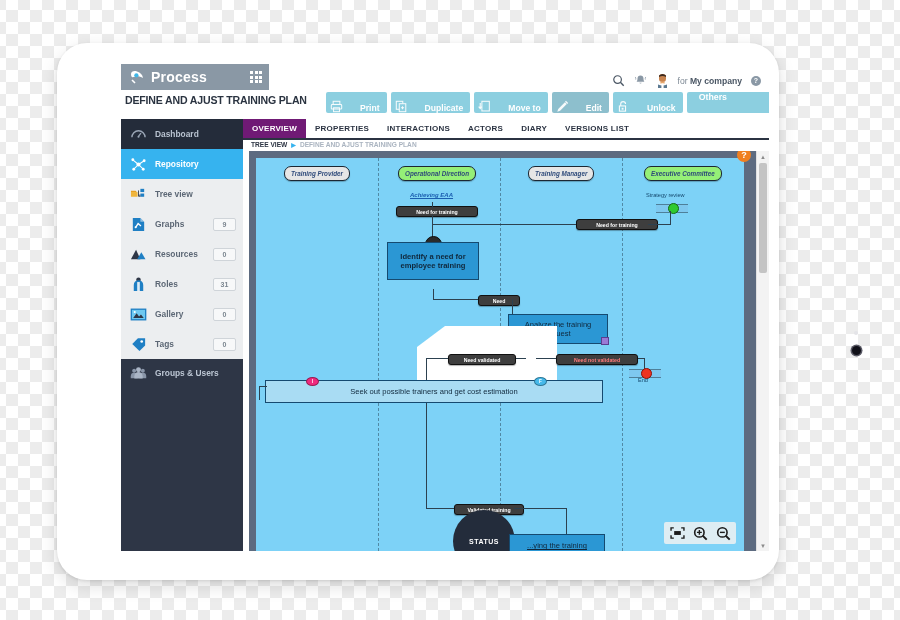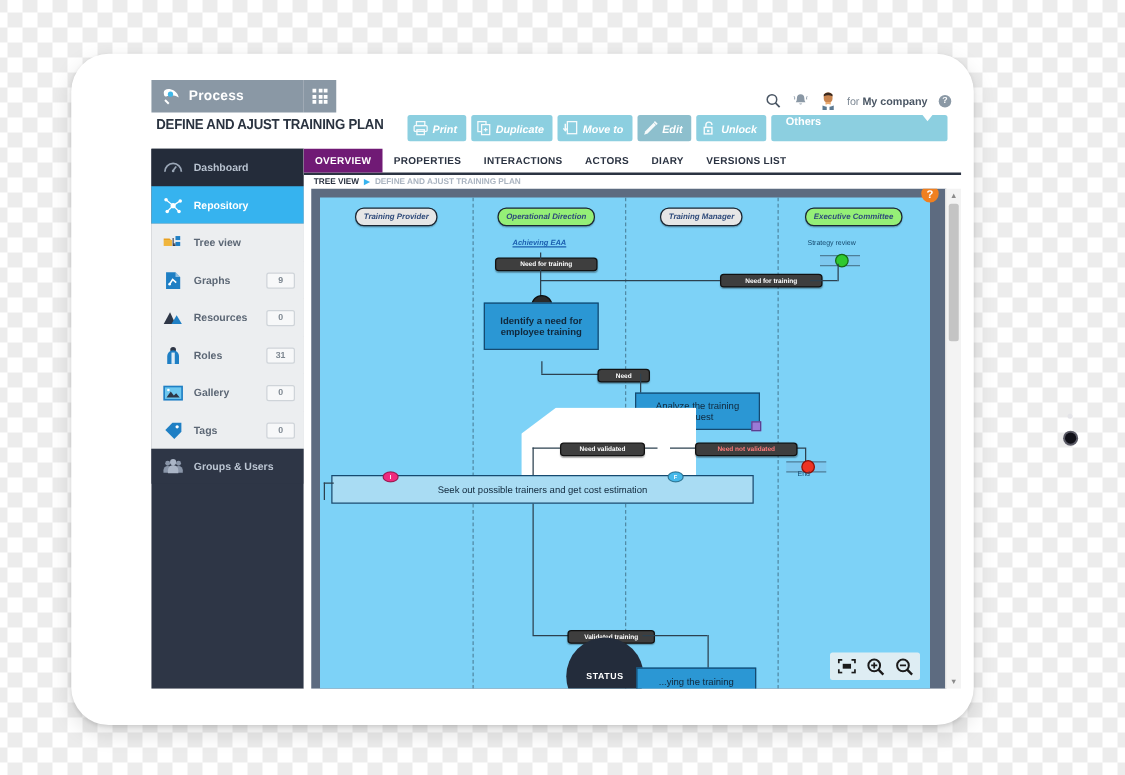--- a/index.html
+++ b/index.html
@@ -50,21 +50,21 @@
   .brand{
     position:absolute;left:0;top:0;width:122px;height:26px;background:#8a98a5;
     display:flex;align-items:center;
   }
   .brand-logo{
     width:16px;height:15px;margin-left:8px;margin-right:6px;
     position:relative;
   }
   .brand-logo svg{display:block;}
   .brand-name{
-    color:#ffffff;font-size:11px;font-weight:bold;letter-spacing:.2px;
+    color:#ffffff;font-size:14px;font-weight:bold;letter-spacing:.2px;
   }
   .grid-btn{
     position:absolute;left:122px;top:0;width:26px;height:26px;background:#8a98a5;
     display:flex;align-items:center;justify-content:center;
   }
   .grid-btn .g{
     display:grid;grid-template-columns:repeat(3,3px);grid-template-rows:repeat(3,3px);
     gap:1.6px;
   }
   .grid-btn .g i{background:#ffffff;display:block;width:3px;height:3px;}
@@ -86,22 +86,22 @@
   .for-company b{color:#4a5664;}
   .help-circ{
     width:10px;height:10px;border-radius:50%;background:#8a98a5;color:#fff;
     font-size:7px;display:flex;align-items:center;justify-content:center;font-weight:bold;
   }
 
   
   .actions{position:absolute;left:205px;top:28px;display:flex;align-items:center;gap:4px;}
   .btn{
     height:21px;background:#8ccfe0;border-radius:2px;color:#ffffff;
-    font-size:8.6px;font-weight:bold;display:flex;align-items:center;
-    padding:0 7px 0 4px;gap:3px;white-space:nowrap;cursor:pointer;font-style:italic;
+    font-size:8.6px;font-weight:bold;display:flex;align-items:flex-end;
+    padding:0 7px 0 4px;gap:17px;white-space:nowrap;cursor:pointer;
   }
   .btn.edit{background:#8dbfcd;}
   .btn .bico{width:13px;height:13px;flex:0 0 auto;opacity:.92;}
   .btn-others{
     height:21px;background:#8ccfe0;border-radius:2px;color:#ffffff;
     font-size:8.8px;font-weight:bold;display:flex;align-items:flex-start;
     justify-content:space-between;padding:0 12px;width:117px;cursor:pointer;
   }
   .caret{width:0;height:0;border-left:4px solid transparent;border-right:4px solid transparent;border-top:5px solid #ffffff;}
 
@@ -579,21 +579,21 @@
           <div class="conn h" style="left:3px;top:228px;width:8px;"></div>
 
           <div class="conn v" style="left:170px;top:245px;height:105px;"></div>
           <div class="conn h" style="left:170px;top:350px;width:30px;"></div>
           <div class="flowlabel" style="left:198px;top:346px;width:60px;">Validated training</div>
           <div class="conn h" style="left:258px;top:350px;width:52px;"></div>
           <div class="conn v" style="left:310px;top:350px;height:28px;"></div>
 
           <div class="statuscirc" style="left:197px;top:352px;">STATUS</div>
 
-          <div class="task" style="left:253px;top:376px;width:96px;height:24px;">...ying the training</div>
+          <div class="task" style="left:253px;top:376px;width:96px;height:24px;text-decoration:underline;">...ying the training</div>
 
           <div class="zoomctl">
             <div class="zbtn">
               <svg width="15" height="12" viewBox="0 0 16 13">
                   <path d="M1 4V1h3M12 1h3v3M15 9v3h-3M4 12H1V9" stroke="#1b1b1b" stroke-width="1.5" fill="none"></path>
                   <rect x="4.4" y="4.4" width="7.2" height="4.2" fill="#1b1b1b"></rect>
                 </svg>
             </div>
             <div class="zbtn">
               <svg width="15" height="15" viewBox="0 0 16 16">

